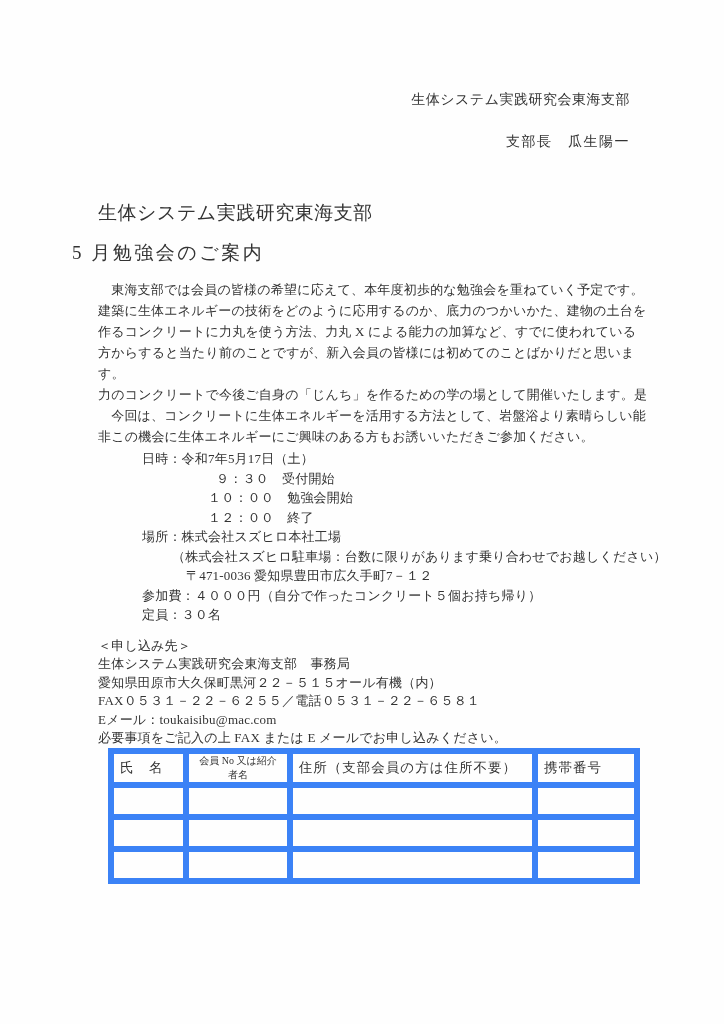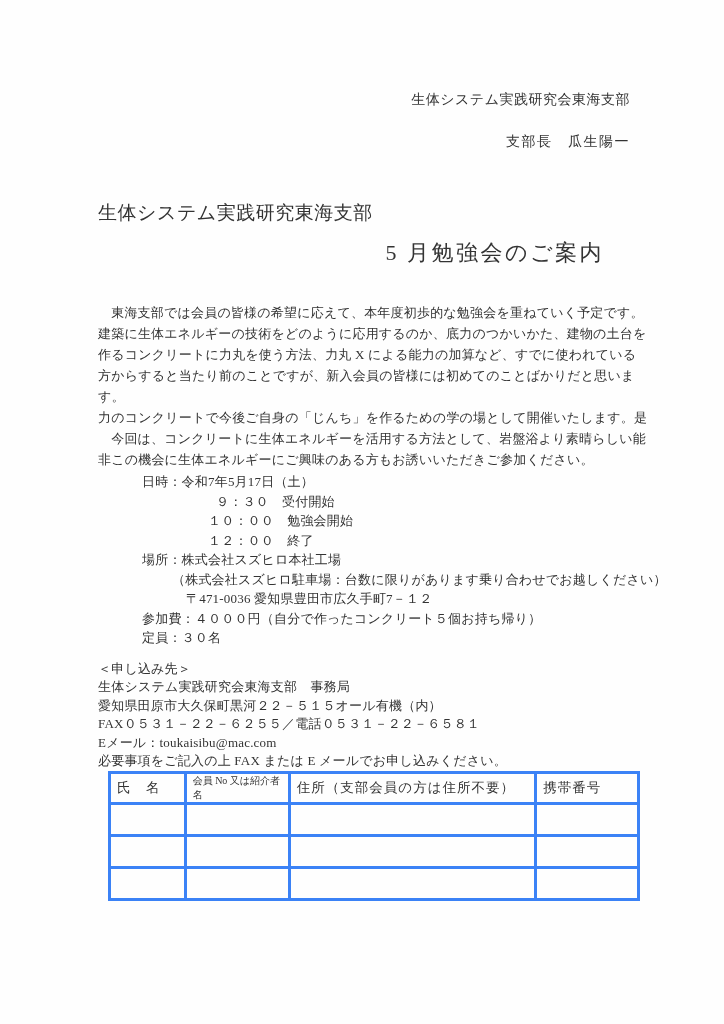--- a/index.html
+++ b/index.html
@@ -32,28 +32,28 @@
   }
 
   .title1 {
     margin-top: 48px;
     font-size: 19px;
     line-height: 26px;
     letter-spacing: 0.5px;
   }
   .title2 {
     margin-top: 14px;
-    text-align: right;
-    font-size: 22px;
+    text-align: left;
+    font-size: 19px;
     line-height: 26px;
     letter-spacing: 2.5px;
     transform: translateX(-26px);
   }
 
-  .intro { margin-top: 36px; }
+  .intro { margin-top: 13px; }
   .intro .line {
     font-size: 13px;
     line-height: 21px;
     letter-spacing: 0.2px;
     white-space: nowrap;
   }
 
   .details { margin-top: 2px; margin-left: 44px; }
   .details .line {
     font-size: 13px;
@@ -74,30 +74,30 @@
     white-space: nowrap;
   }
 
   table.form {
     border-collapse: collapse;
     margin-left: 10px;
     width: 532px;
     table-layout: fixed;
   }
   table.form td, table.form th {
-    border: 3px solid #3b82f6;
+    border: 6px solid #3b82f6;
     padding: 0 6px;
     font-weight: normal;
     text-align: left;
     vertical-align: middle;
     overflow: hidden;
   }
   tr.hdr-row { height: 26px; }
   tr.hdr-row th { font-size: 13.5px; letter-spacing: 1px; }
-  tr.hdr-row th.small { font-size: 10px; letter-spacing: 0; }
+  tr.hdr-row th.small { font-size: 10px; letter-spacing: 0; text-align: center; }
   tr.empty-row { height: 32px; }
   col.c1 { width: 14.3%; }
   col.c2 { width: 19.7%; }
   col.c3 { width: 46.6%; }
   col.c4 { width: 19.4%; }
 </style>
 </head>
 <body>
 
 <div class="page">

